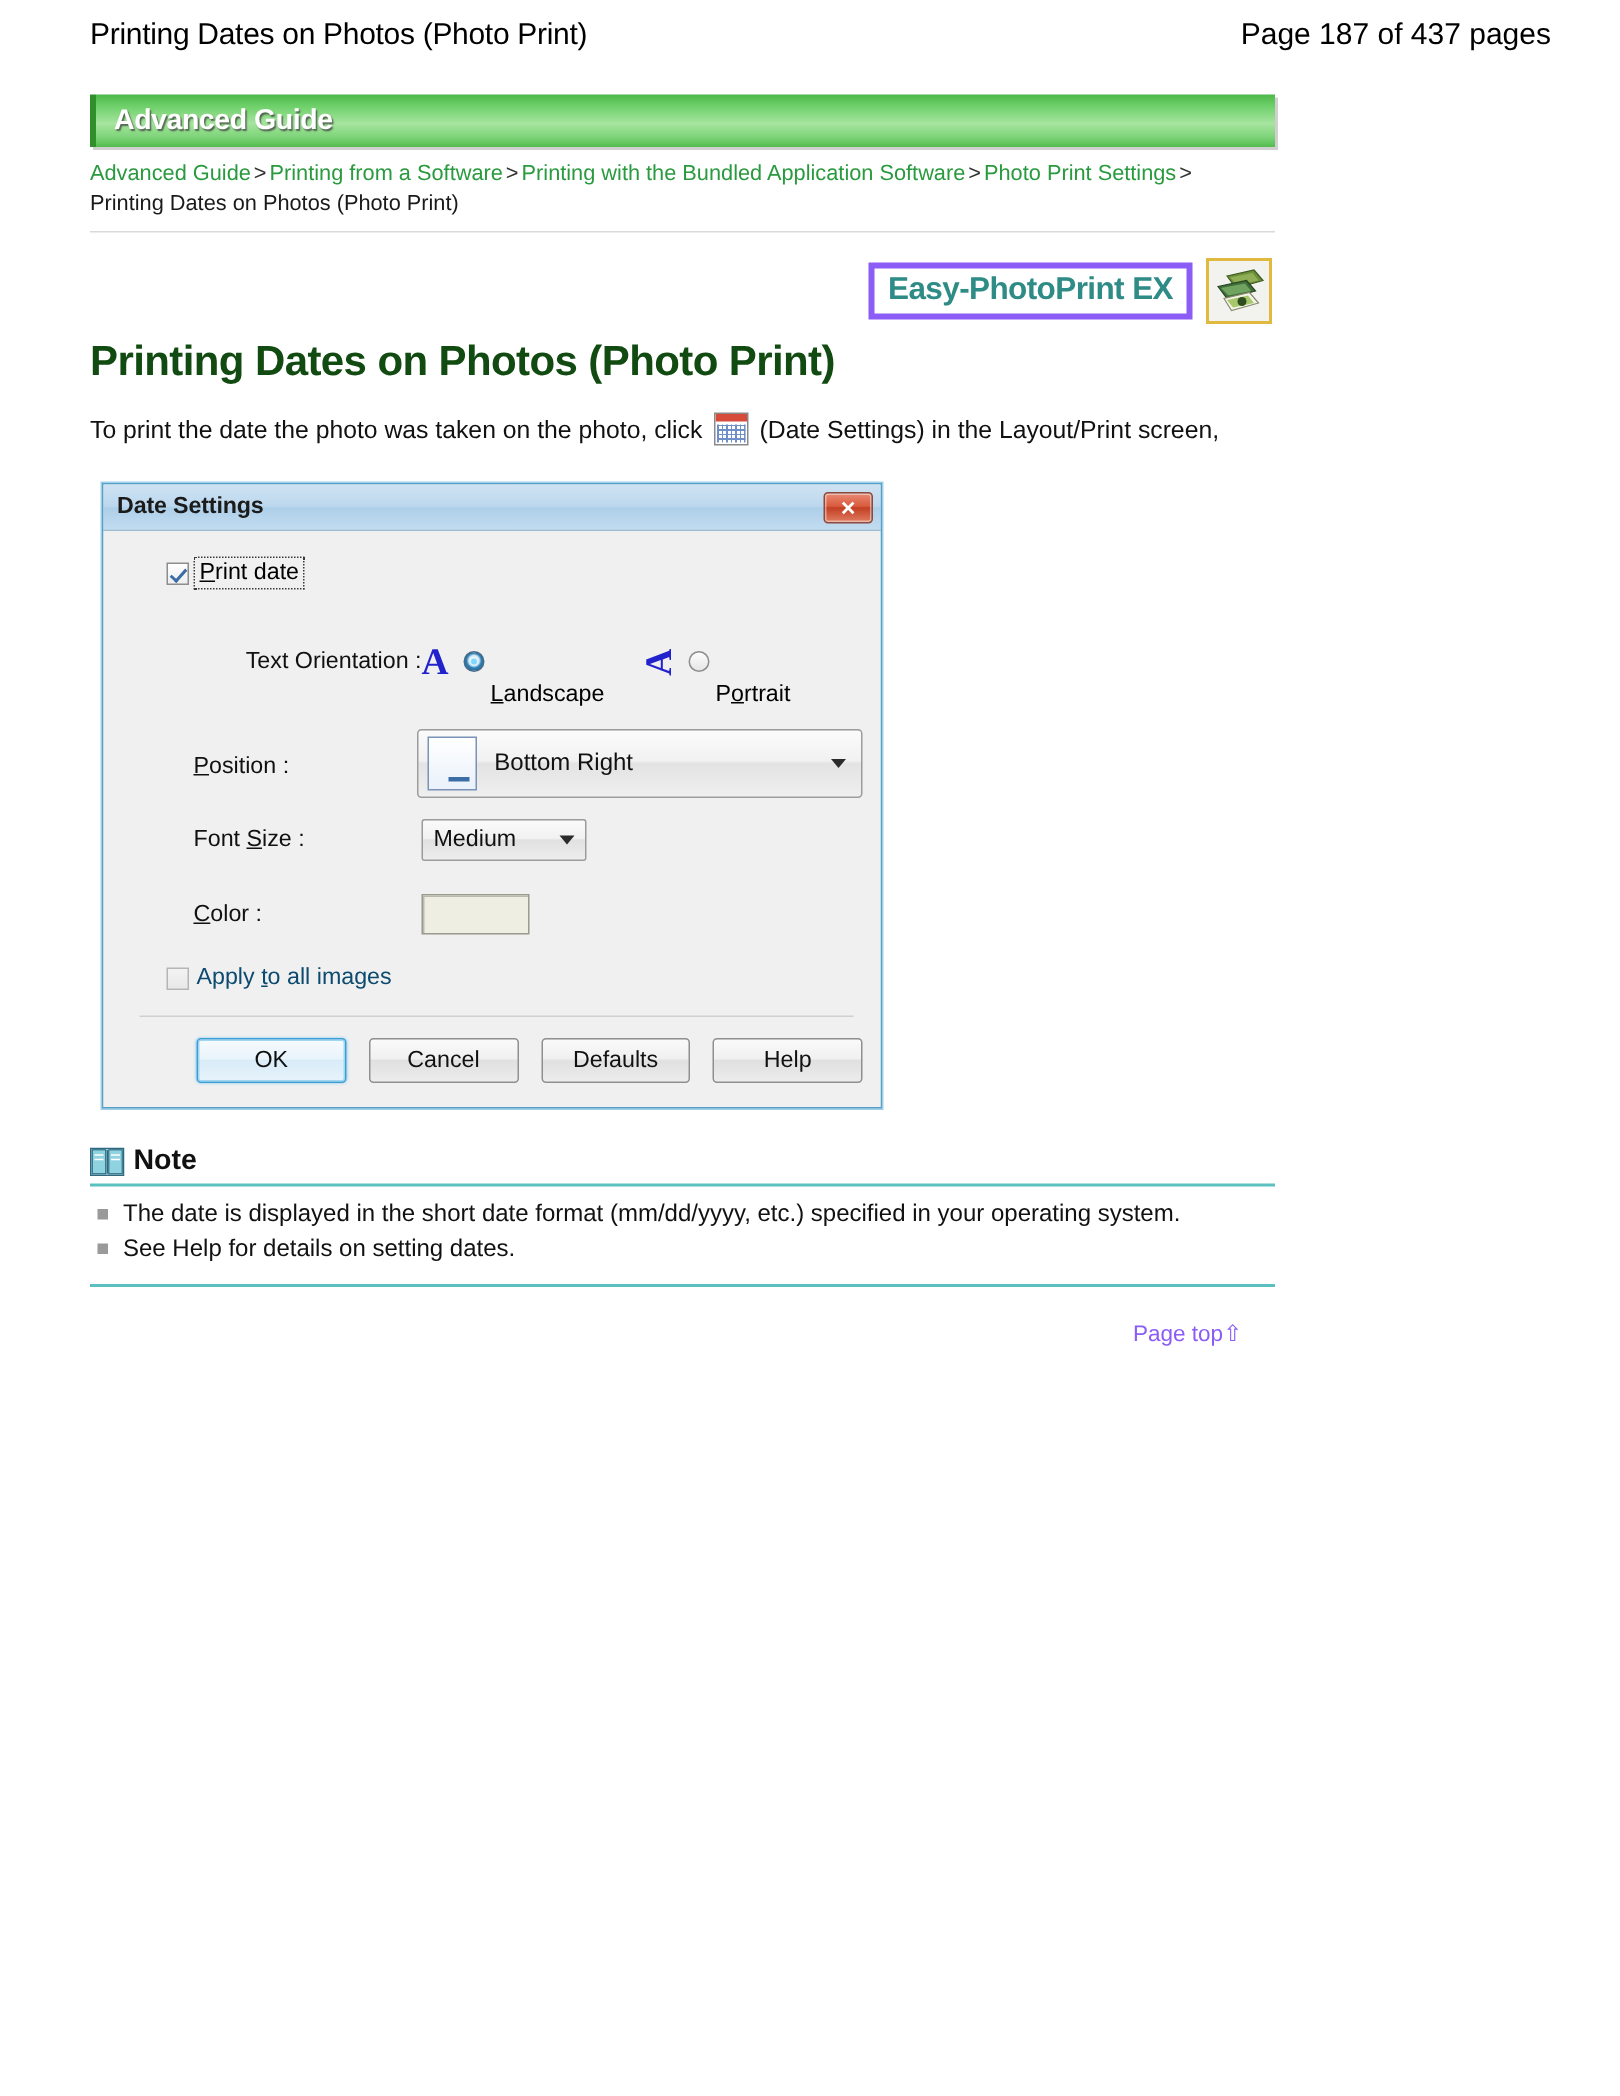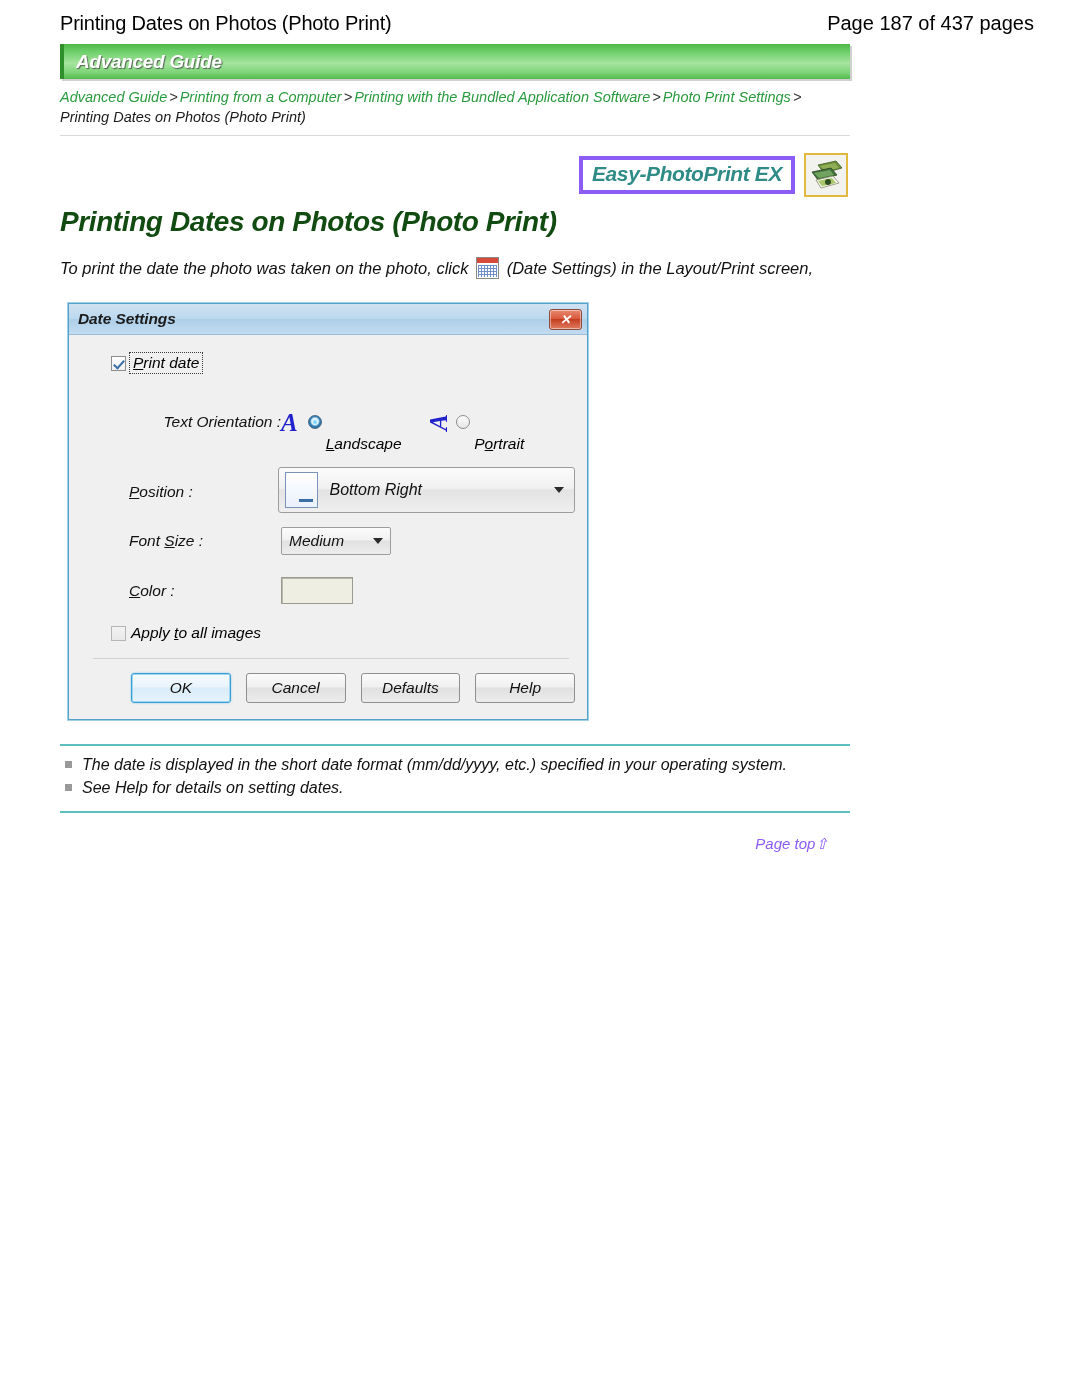--- a/index.html
+++ b/index.html
@@ -35,23 +35,22 @@
   }
   .page-header-count {
     font-size: 20px;
     white-space: nowrap;
   }
 
   
   .content {
     position: absolute;
     left: 60px;
-    top: 44px;
+    top: 63px;
     width: 828px;
-    font-style: italic;
   }
 
   
   .banner {
     position: relative;
     height: 35px;
     background: linear-gradient(to bottom, #4cb749 0%, #6ed06a 22%, #a6e49f 55%, #7fd57a 80%, #53bb4f 100%);
     border-left: 4px solid #2f8f2b;
     box-sizing: border-box;
     box-shadow: 2px 2px 0 rgba(120,120,120,0.35);
@@ -397,21 +396,21 @@
 
   .cb-apply {
     display: flex;
     align-items: center;
     margin: 20px 0 0 24px;
   }
   .cb-apply .checkbox {
     background: linear-gradient(to bottom, #f3f3f3, #e8e8e8);
     border-color: #b5b5b5;
   }
-  .cb-apply-label { margin-left: 5px; font-size: 15.5px; color: #000000; }
+  .cb-apply-label { margin-left: 5px; font-size: 15.5px; color: #0c4a6e; }
 
   .dlg-sep {
     margin: 16px 6px 0 6px;
     height: 1px;
     background: #d0d0d0;
   }
   .btn-row {
     margin-top: 14px;
     display: flex;
     gap: 15px;
@@ -504,21 +503,21 @@
   <div class="page-header-count">Page 187 of 437 pages</div>
 </div>
 
 <div class="content">
 
   <div class="banner">
     <div class="banner-label">Advanced Guide</div>
   </div>
 
   <div class="breadcrumb">
-    <a class="crumb-link">Advanced Guide</a><span class="crumb-sep">&gt;</span><a class="crumb-link">Printing from a Computer</a><span class="crumb-sep">&gt;</span><a class="crumb-link">Printing with the Bundled Application Software</a><span class="crumb-sep">&gt;</span><a class="crumb-link">Photo Print Settings</a><span class="crumb-sep">&gt;</span>
+    <a class="crumb-link">Advanced Guide</a><span class="crumb-sep">&gt;</span><a class="crumb-link">Printing from a Software</a><span class="crumb-sep">&gt;</span><a class="crumb-link">Printing with the Bundled Application Software</a><span class="crumb-sep">&gt;</span><a class="crumb-link">Photo Print Settings</a><span class="crumb-sep">&gt;</span>
     <span class="crumb-current">Printing Dates on Photos (Photo Print)</span>
   </div>
   <div class="rule-light"></div>
 
   <div class="logo-row">
     <div class="epp-badge">Easy-PhotoPrint EX</div>
     <div class="epp-icon">
       <svg width="40" height="40" viewBox="0 0 40 40" aria-hidden="true">
         <g>
           <polygon points="12,10 30,6 36,13 18,18" fill="#6c8f3a" stroke="#3e5a1e" stroke-width="0.8"></polygon>
@@ -603,20 +602,35 @@
         <div class="btn default">OK</div>
         <div class="btn">Cancel</div>
         <div class="btn">Defaults</div>
         <div class="btn">Help</div>
       </div>
 
     </div>
   </div>
 
   <div class="note-block">
+    <div class="note-head">
+      <span class="note-icon">
+        <svg width="23" height="19" viewBox="0 0 23 19" aria-hidden="true">
+          <rect x="0.5" y="0.5" width="22" height="18" fill="#ffffff" stroke="#2b6a82"></rect>
+          <rect x="1.5" y="1.5" width="9" height="16" fill="#8fd3e0" stroke="#2b6a82" stroke-width="0.8"></rect>
+          <rect x="12.5" y="1.5" width="9" height="16" fill="#8fd3e0" stroke="#2b6a82" stroke-width="0.8"></rect>
+          <line x1="11.5" y1="1.5" x2="11.5" y2="17.5" stroke="#2b6a82"></line>
+          <line x1="3" y1="5" x2="9" y2="5" stroke="#ffffff" stroke-width="1"></line>
+          <line x1="3" y1="8" x2="9" y2="8" stroke="#ffffff" stroke-width="1"></line>
+          <line x1="14" y1="5" x2="20" y2="5" stroke="#ffffff" stroke-width="1"></line>
+          <line x1="14" y1="8" x2="20" y2="8" stroke="#ffffff" stroke-width="1"></line>
+        </svg>
+      </span>
+      <span class="note-title">Note</span>
+    </div>
     <div class="note-rule"></div>
     <ul class="note-list">
       <li>The date is displayed in the short date format (mm/dd/yyyy, etc.) specified in your operating system.</li>
       <li>See Help for details on setting dates.</li>
     </ul>
     <div class="note-rule"></div>
   </div>
 
   <div class="page-top-row">
     <a class="page-top-link"><span>Page top</span><span>⇧</span></a>

